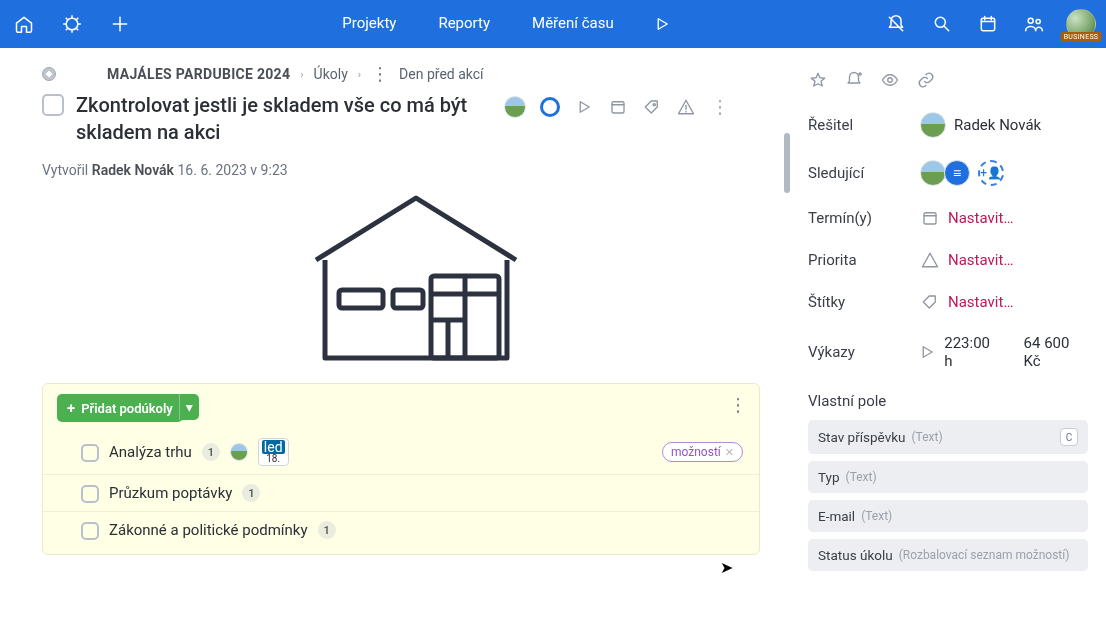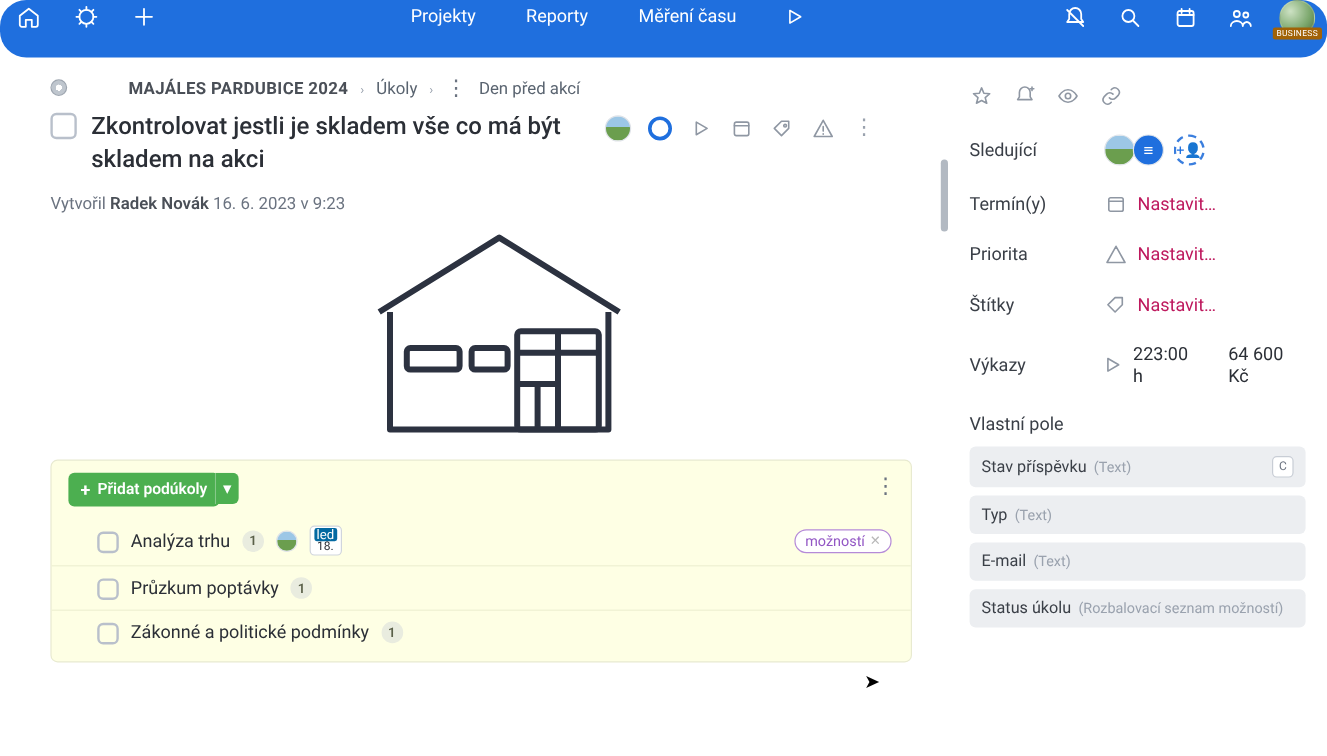--- a/index.html
+++ b/index.html
@@ -1,18 +1,18 @@
 <!DOCTYPE html>
 <html><head>
 <meta charset="utf-8">
 <style>
   * { box-sizing: border-box; margin: 0; padding: 0; font-family: -apple-system, BlinkMacSystemFont, "Segoe UI", Roboto, sans-serif; }
   body { width: 1106px; height: 630px; overflow: hidden; background: #fff; font-size: 14px; color: #2c2c2c; }
 
-  .topbar { height: 48px; background: #1f6fde; display: flex; align-items: flex-start; padding: 0 10px; color: #fff; border-radius: 22px; }
+  .topbar { height: 48px; background: #1f6fde; display: flex; align-items: center; padding: 0 10px; color: #fff; }
   .topbar-left { display: flex; align-items: center; gap: 20px; }
   .topbar-icon { width: 28px; height: 28px; display: flex; align-items: center; justify-content: center; cursor: pointer; }
   .topbar-center { flex: 1; display: flex; justify-content: center; gap: 38px; font-size: 15px; }
   .topbar-center span { cursor: pointer; padding: 4px 2px; }
   .topbar-right { display: flex; align-items: center; gap: 18px; }
   .avatar-wrap { position: relative; }
   .avatar { width: 30px; height: 30px; border-radius: 50%; background: radial-gradient(circle at 30% 30%, #cde2c4, #7aa66b 60%, #4d6a3f); border: 1px solid #fff3; }
   .business-tag { position: absolute; bottom: -3px; left: 50%; transform: translateX(-50%); background: #a16207; color: #fff; font-size: 7px; padding: 1px 3px; border-radius: 2px; letter-spacing: .3px; }
 
   .page { display: flex; height: calc(100% - 48px); }
@@ -41,21 +41,21 @@
 
   .subtasks { background: #feffe4; border: 1px solid #e8ead0; border-radius: 6px; padding: 10px 0 6px 0; margin-right: 30px; position: relative; }
   .add-btn { margin-left: 14px; background: #4caf50; color: #fff; font-size: 13px; font-weight:600; border: none; border-radius: 5px; padding: 5px 10px; display: inline-flex; align-items: center; gap: 6px; cursor:pointer;}
   .add-caret { display:inline-flex; align-items:center; justify-content:center; width:20px; height:26px; background:#4caf50; border-left:1px solid #ffffff55; border-top-right-radius:5px; border-bottom-right-radius:5px; margin-left:-4px; vertical-align:top; color:#fff; cursor:pointer;}
   .sub-kebab { position:absolute; right:12px; top:10px; color:#6b7380; font-size:18px; cursor:pointer;}
 
   .sub-item { display:flex; align-items:center; gap:10px; padding:8px 16px 8px 38px; border-top:1px solid #eef0d2; font-size:15px; color:#2b2f36; position:relative;}
   .sub-item:first-of-type{ border-top:none; margin-top:8px;}
   .pill { display:inline-flex; align-items:center; justify-content:center; min-width:18px; height:18px; border-radius:9px; background:#e9ecdf; color:#5a6049; font-size:11px; font-weight:600; padding:0 5px;}
   .date-badge { background:#fff; border:1px solid #d0d5dd; border-radius:4px; font-size:10px; text-align:center; line-height:1; padding:1px 3px; }
-  .date-badge .top{ background:#0369a1; color:#fff; font-size:11px; padding:0 2px; border-radius:2px;}
+  .date-badge .top{ background:#0369a1; color:#fff; font-size:14px; padding:0 2px; border-radius:2px;}
   .tag-chip { margin-left:auto; border:1px solid #b58ad8; color:#9256c4; border-radius:12px; font-size:12px; padding:2px 8px; display:flex; align-items:center; gap:4px; background:#fff;}
   .tag-chip .x{ color:#b8b8b8; font-size:11px;}
 
   .rightpane { width: 316px; border-left: 0; padding: 22px 18px 0 18px; overflow:hidden;}
   .rp-actions { display:flex; gap:16px; color:#6b7380; margin-bottom:22px; justify-content:flex-start;}
   .rp-actions span{width:20px; height:20px; display:flex; align-items:center; justify-content:center; cursor:pointer;}
   .rp-row { display:flex; align-items:center; margin-bottom:22px; font-size:15px;}
   .rp-label { width:112px; color:#3a3f47;}
   .rp-val { color:#2b2f36; display:flex; align-items:center; gap:8px;}
   .rp-placeholder { color:#be185d;}
@@ -258,20 +258,27 @@
           </svg>
         </span>
       <span>
           <svg width="18" height="18" viewBox="0 0 24 24" class="stroke-gray">
             <path d="M10 14a5 5 0 0 0 7 0l3-3a5 5 0 0 0-7-7l-1 1M14 10a5 5 0 0 0-7 0l-3 3a5 5 0 0 0 7 7l1-1"></path>
           </svg>
         </span>
     </div>
 
     <div class="rp-row">
+      <div class="rp-label">Řešitel</div>
+      <div class="rp-val">
+          <div class="mini-av"></div>
+          <span>Radek Novák</span>
+        </div>
+    </div>
+    <div class="rp-row">
       <div class="rp-label">Sledující</div>
       <div class="rp-val">
         <div class="mini-av"></div>
         <div class="mini-av blue" style="margin-left:-10px;"></div>
         <div class="add-follower">+👤</div>
       </div>
     </div>
     <div class="rp-row">
       <div class="rp-label">Termín(y)</div>
       <div class="rp-val rp-placeholder">

